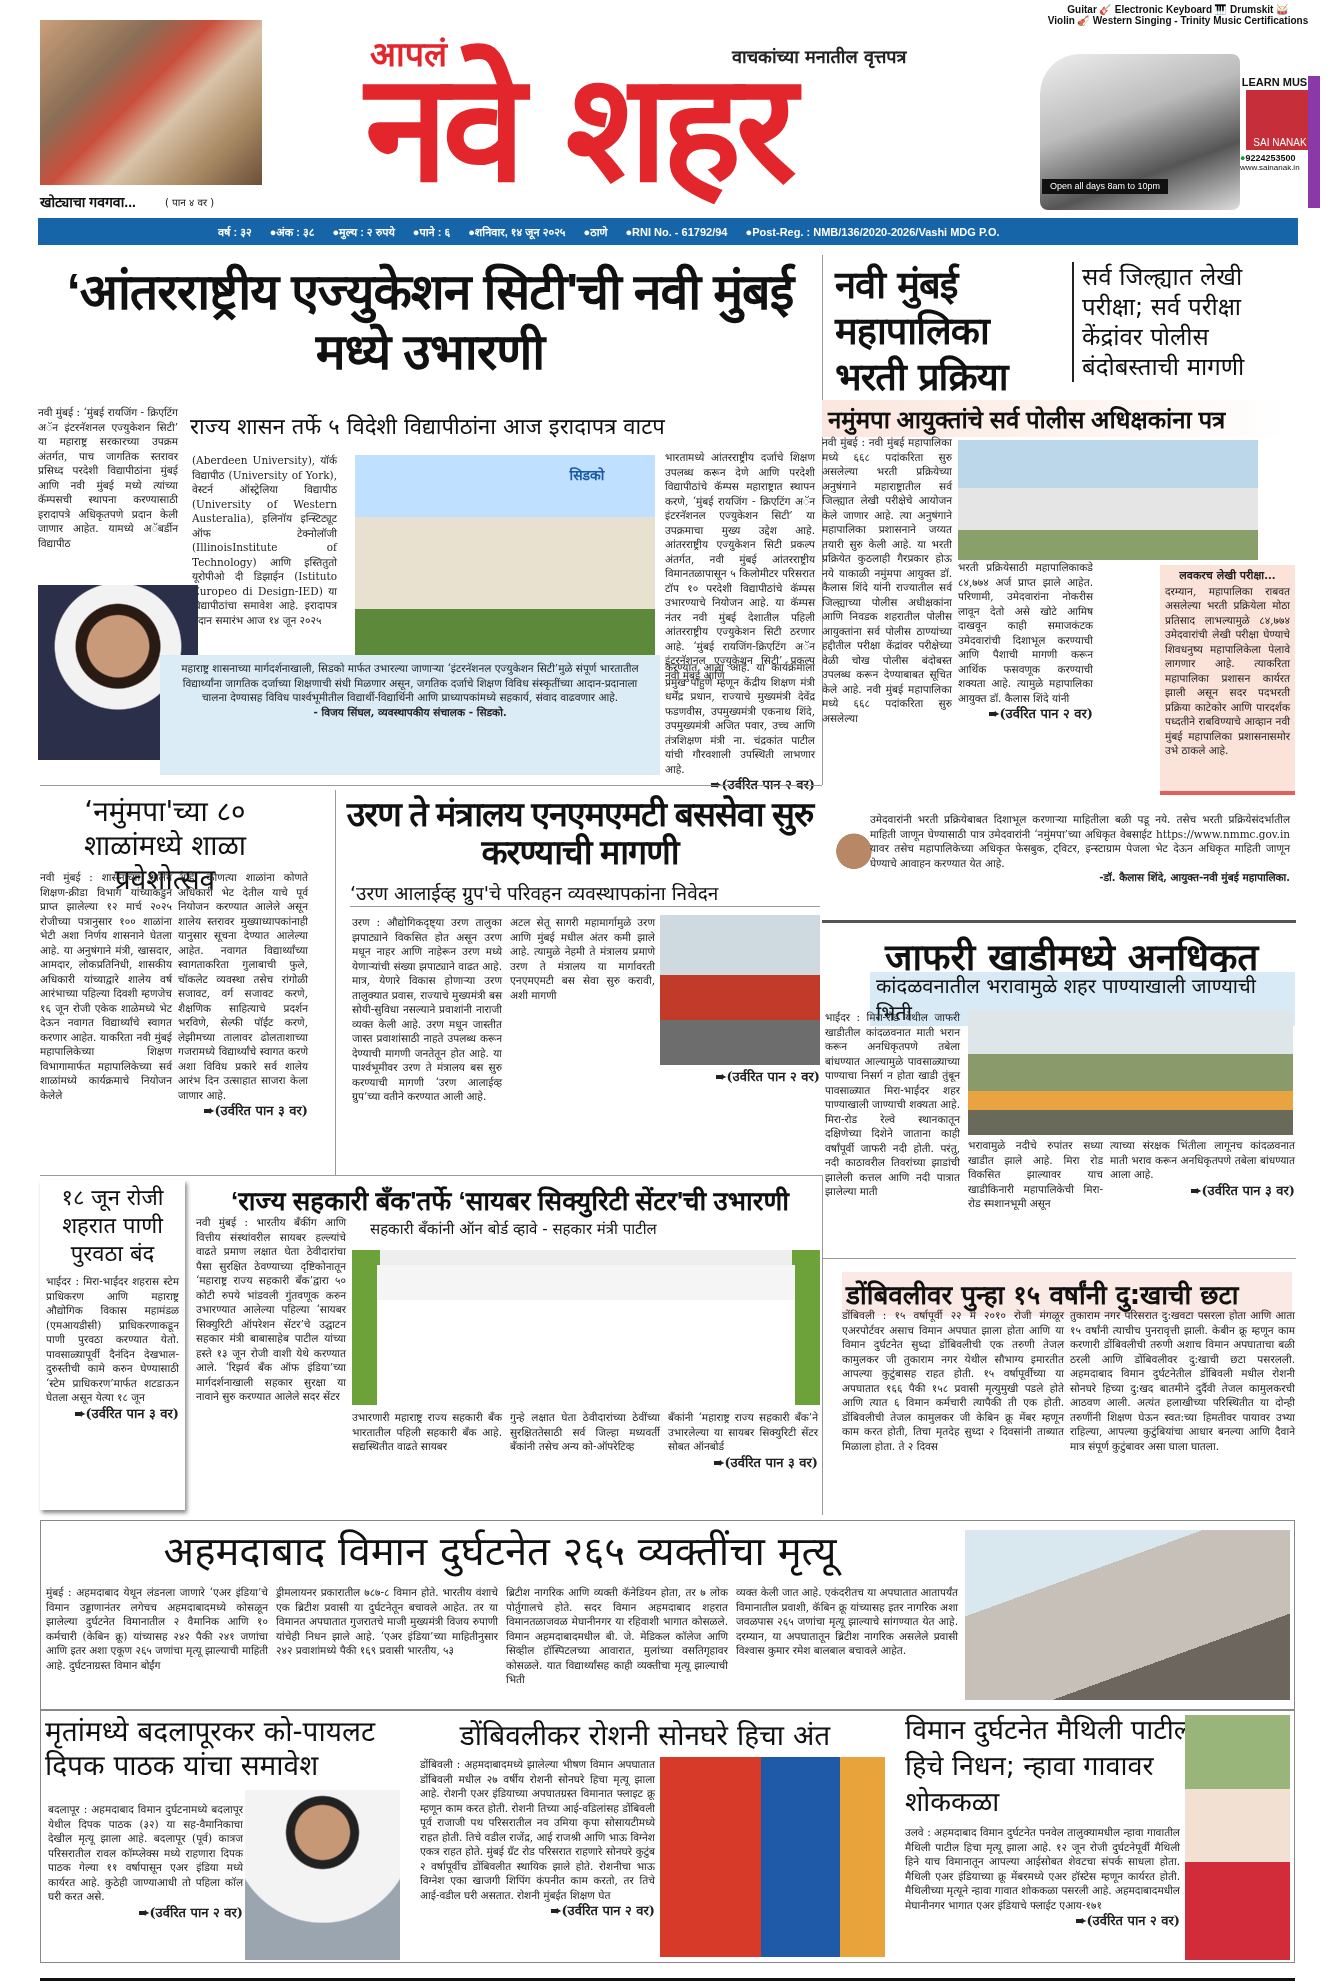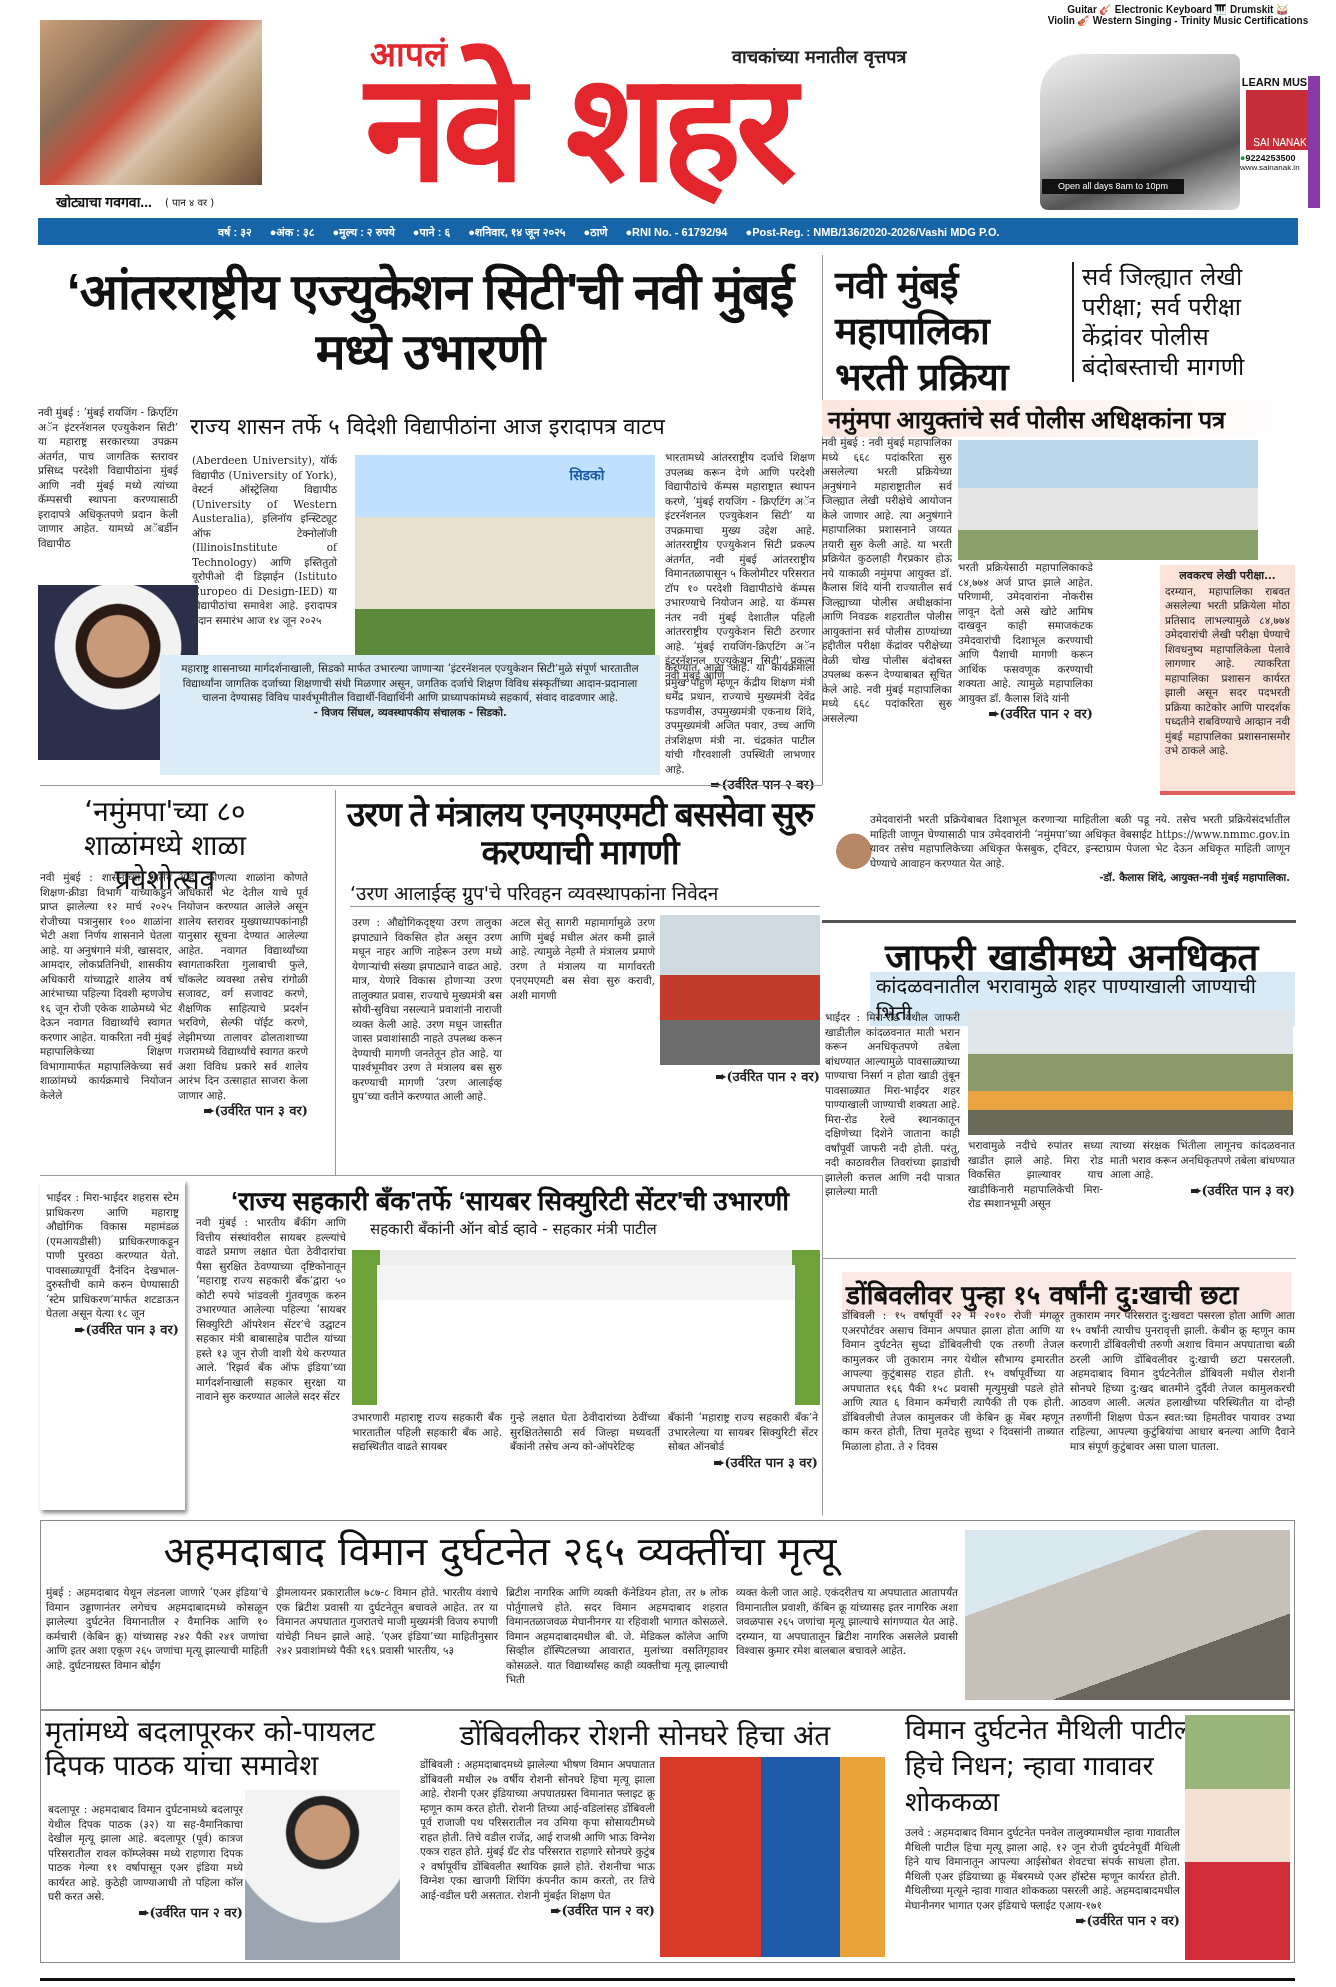--- a/index.html
+++ b/index.html
@@ -13,30 +13,30 @@
 .vline{position:absolute;width:1px;background:#999}
 .hline{position:absolute;height:1px;background:#999}
 
 #masthead-photo{left:40px;top:20px;width:222px;height:165px;background:linear-gradient(135deg,#c9a07a 0%,#8a6d55 30%,#c94f3c 45%,#d9c3a8 60%,#a88a63 80%,#6b4f3a 100%)}
 #brand-small{left:370px;top:30px;font-size:34px;color:#e3262c;font-weight:bold}
 #brand-big{left:365px;top:48px;font-size:150px;color:#e3262c;font-weight:900;letter-spacing:-6px;line-height:160px;font-family:"DejaVu Sans",sans-serif}
 #tagline{left:732px;top:44px;font-size:18px;font-weight:bold;color:#222}
 #ad{left:1028px;top:4px;width:300px;height:208px}
 #ad-line1,#ad-line2{font-size:10px;font-weight:bold;text-align:center;width:300px}
 #ad-art{position:absolute;left:12px;top:50px;width:200px;height:156px;background:linear-gradient(160deg,#eee 0%,#bbb 40%,#555 70%,#ddd 100%);border-radius:40px 8px 8px 8px}
-#ad-hours{position:absolute;left:14px;top:175px;background:#111;color:#fff;font-size:9px;padding:2px 16px;line-height:11px}
+#ad-hours{position:absolute;left:14px;top:175px;background:#111;color:#fff;font-size:9px;padding:2px 8px;line-height:11px}
 #ad-box{position:absolute;left:212px;top:72px;width:80px;height:132px}
 #ad-learn{font-size:11px;font-weight:bold;text-align:center}
 #ad-logo{width:68px;height:60px;background:#c62f3a;margin:2px auto 0;border-bottom:14px solid #111;}
 #ad-sainanak{background:#c62f3a;color:#fff;font-size:10px;font-weight:normal;text-align:center;margin:-14px auto 0;width:68px;height:14px;line-height:14px}
 #ad-phone{font-size:9px;font-weight:bold;margin-top:3px}
 #ad-phone::before{content:"\25CF ";color:#1a9a3a}
 #ad-web{font-size:8px}
 #ad-side{position:absolute;right:0;top:0;width:12px;height:132px;background:#8a3aa8}
-#kicker{left:56px;top:192px;font-size:14px;font-weight:bold}
+#kicker{left:40px;top:192px;font-size:14px;font-weight:bold}
 #kicker-ref{left:165px;top:195px;font-size:10px}
 #infobar{left:38px;top:218px;width:1260px;height:27px;background:#1565a8;color:#fff;font-size:11px;font-weight:bold;display:flex;align-items:center;padding-left:180px;gap:0}
 #infobar span{margin-right:18px}
 #infobar span.dot::before{content:"\25CF ";}
 
 #lead-h{left:40px;top:262px;width:780px;text-align:center;font-size:50px;line-height:60px;font-weight:900;letter-spacing:-1px}
 #lead-sub{left:190px;top:410px;font-size:22px;color:#111}
 #lead-col1{left:38px;top:405px;width:140px}
 #lead-col2{left:192px;top:453px;width:145px}
 #lead-photo-person{left:38px;top:585px;width:160px;height:175px;background:radial-gradient(circle at 50% 35%,#c99a7a 0 22%,#2a1a14 23% 30%,#f2f2f2 31% 45%,#2b2f4a 46% 100%)}
@@ -213,20 +213,21 @@
 <div class="abs txt" id="jafari-col1">भाईंदर : मिरा-रोड येथील जाफरी खाडीतील कांदळवनात माती भरान करून अनधिकृतपणे तबेला बांधण्यात आल्यामुळे पावसाळ्याच्या पाण्याचा निसर्ग न होता खाडी तुंबून पावसाळ्यात मिरा-भाईंदर शहर पाण्याखाली जाण्याची शक्यता आहे. मिरा-रोड रेल्वे स्थानकातून दक्षिणेच्या दिशेने जाताना काही वर्षांपूर्वी जाफरी नदी होती. परंतु, नदी काठावरील तिवरांच्या झाडांची झालेली कत्तल आणि नदी पात्रात झालेल्या माती</div>
 <div class="abs img" id="jafari-photo"></div>
 <div class="abs txt" id="jafari-col2">भरावामुळे नदीचे रुपांतर सध्या खाडीत झाले आहे. मिरा रोड विकसित झाल्यावर याच खाडीकिनारी महापालिकेची मिरा-रोड स्मशानभूमी असून</div>
 <div class="abs txt" id="jafari-col3">
   <div>त्याच्या संरक्षक भिंतीला लागूनच कांदळवनात माती भराव करून अनधिकृतपणे तबेला बांधण्यात आला आहे.</div>
   <div class="cont">(उर्वरित पान ३ वर)</div>
 </div>
 <div class="hline" style="left:822px;top:1258px;width:474px"></div>
 
 <div class="abs" id="water-box">
+  <div id="water-h">१८ जून रोजी शहरात पाणी पुरवठा बंद</div>
   <div class="txt" style="margin-top:6px">भाईंदर : मिरा-भाईंदर शहरास स्टेम प्राधिकरण आणि महाराष्ट्र औद्योगिक विकास महामंडळ (एमआयडीसी) प्राधिकरणाकडून पाणी पुरवठा करण्यात येतो. पावसाळ्यापूर्वी दैनंदिन देखभाल-दुरुस्तीची कामे करुन घेण्यासाठी ‘स्टेम प्राधिकरण’मार्फत शटडाऊन घेतला असून येत्या १८ जून</div>
   <div class="cont txt">(उर्वरित पान ३ वर)</div>
 </div>
 
 <div class="abs cond" id="bank-h">‘राज्य सहकारी बँक'तर्फे ‘सायबर सिक्युरिटी सेंटर'ची उभारणी</div>
 <div class="abs" id="bank-sub">सहकारी बँकांनी ऑन बोर्ड व्हावे - सहकार मंत्री पाटील</div>
 <div class="abs txt" id="bank-col1">नवी मुंबई : भारतीय बँकींग आणि वित्तीय संस्थांवरील सायबर हल्ल्यांचे वाढते प्रमाण लक्षात घेता ठेवीदारांचा पैसा सुरक्षित ठेवण्याच्या दृष्टिकोनातून ‘महाराष्ट्र राज्य सहकारी बँक’द्वारा ५० कोटी रुपये भांडवली गुंतवणूक करुन उभारण्यात आलेल्या पहिल्या ‘सायबर सिक्युरिटी ऑपरेशन सेंटर’चे उद्घाटन सहकार मंत्री बाबासाहेब पाटील यांच्या हस्ते १३ जून रोजी वाशी येथे करण्यात आले. ‘रिझर्व बँक ऑफ इंडिया’च्या मार्गदर्शनाखाली सहकार सुरक्षा या नावाने सुरु करण्यात आलेले सदर सेंटर</div>
 <div class="abs img" id="bank-photo">
     <div id="bank-people"></div>
   </div>

